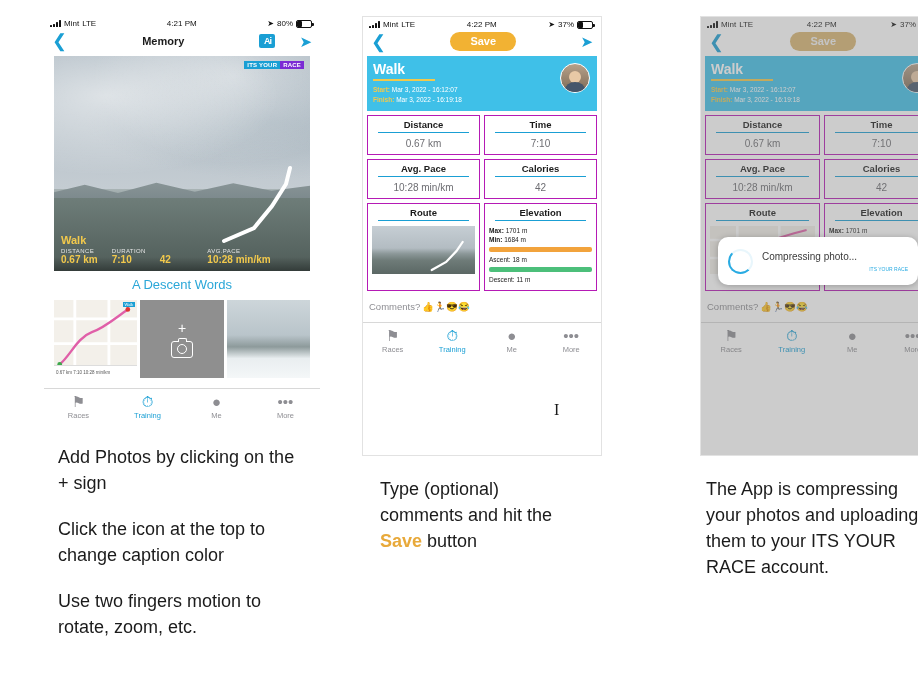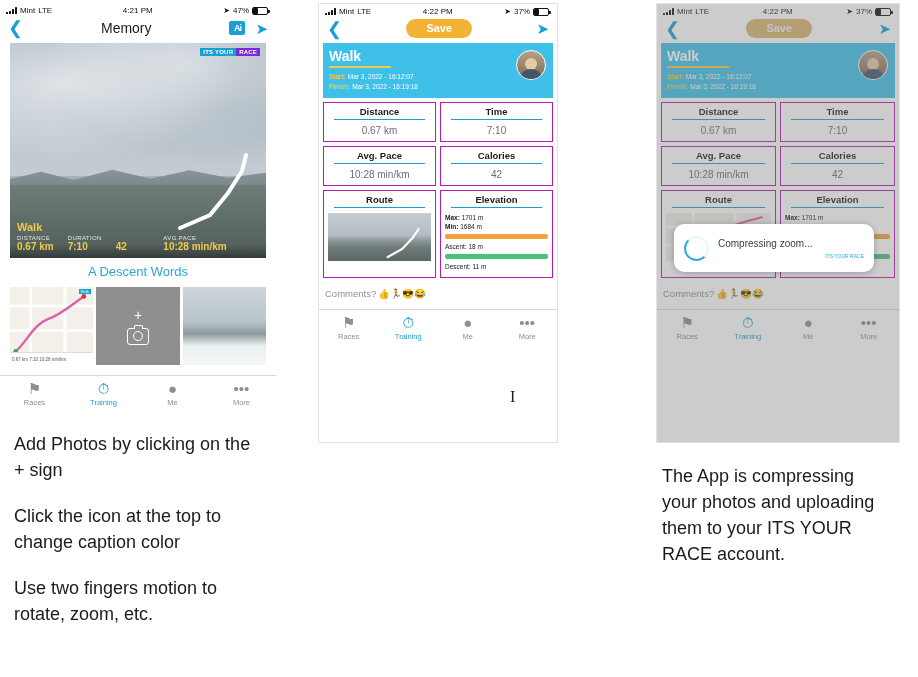--- a/index.html
+++ b/index.html
@@ -4,21 +4,21 @@
 <style>
   * { box-sizing: border-box; }
   html, body { margin:0; padding:0; }
   body {
     width: 918px; height: 677px;
     background: #ffffff;
     font-family: "Liberation Sans", sans-serif;
     position: relative;
     overflow: hidden;
   }
-  .panel { position:absolute; top:3px; }
+  .panel { position:absolute; top:16px;margin-left:44px; }
   
   #panel1 { left:0; width:276px; }
   #panel2 { left:318px; width:240px; }
   #panel3 { left:656px; width:244px; }
 
   .statusbar {
     display:flex; align-items:center; justify-content:space-between;
     font-size:8px; color:#111; padding:3px 8px 0 6px;
     font-family:"Liberation Sans", sans-serif;
   }
@@ -34,23 +34,23 @@
   .batt { width:16px; height:8px; border:1px solid #111; border-radius:2px; position:relative; }
   .batt:after { content:""; position:absolute; right:-3px; top:2px; width:2px; height:3px; background:#111; border-radius:0 1px 1px 0;}
   .batt span { display:block; height:100%; background:#111; border-radius:1px; }
   .loc-arrow { font-size:8px; }
 
   
   .navbar1 {
     display:flex; align-items:center; justify-content:space-between;
     padding:4px 8px 6px 8px; height:28px;
   }
-  .nav-title { font-size:14px; font-weight:normal; color:#1b1b1b; }
+  .nav-title { font-size:11px; font-weight:bold; color:#1b1b1b; }
   .chev-back { color:#1a9fd4; font-size:18px; line-height:1; font-weight:500; }
-  .nav-right { display:flex; align-items:center; gap:10px; }
+  .nav-right { display:flex; align-items:center; gap:24px; }
   .share-icon { color:#1a9fd4; font-size:15px; line-height:1; }
   .color-icon {
     width:16px; height:14px; background:#1a9fd4; border-radius:2px;
     color:#fff; font-size:9px; font-weight:bold; display:flex;
     align-items:center; justify-content:center; letter-spacing:-1px;
   }
 
   
   .hero {
     position:relative; margin:0 10px; height:215px;
@@ -239,21 +239,21 @@
           <i></i>
           <i></i>
           <i></i>
         </span>
       <span>Mint</span>
       <span>LTE</span>
     </div>
     <div class="sb-center">4:21 PM</div>
     <div class="sb-right">
       <span class="loc-arrow">➤</span>
-      <span>47%</span>
+      <span>80%</span>
       <span class="batt">
           <span style="width:38%"></span>
         </span>
     </div>
   </div>
 
   <div class="navbar1">
     <div class="chev-back">❮</div>
     <div class="nav-title">Memory</div>
     <div class="nav-right">
@@ -451,20 +451,23 @@
       </div>
       <div class="tab">
         <span class="ti">•••</span>
         <span class="tl">More</span>
       </div>
     </div>
   </div>
 
   <div class="cursor-i" style="left:192px; top:386px">I</div>
 
+  <div class="instructions" style="padding:0 18px">
+    <div class="instr"><span>Type (optional) comments and hit the </span><span class="save-word">Save</span><span> button</span></div>
+  </div>
 </div>
 
 <div class="panel" id="panel3">
   <div class="screen" style="height:440px">
 
     <div class="statusbar">
       <div class="sb-left">
         <span class="sb-bars">
             <i></i>
             <i></i>
@@ -570,21 +573,21 @@
         <span class="ti">•••</span>
         <span class="tl">More</span>
       </div>
     </div>
 
     <div class="dim"></div>
 
     <div class="toast">
       <div class="spinner"></div>
       <div style="flex:1">
-        <div class="toast-txt">Compressing zoom...</div>
+        <div class="toast-txt">Compressing photo...</div>
         <div class="toast-sub">ITS YOUR RACE</div>
       </div>
     </div>
   </div>
 
   <div class="instructions" style="padding:0 6px">
     <div class="instr">The App is compressing your photos and uploading them to your ITS YOUR RACE account.</div>
   </div>
 </div>
 

